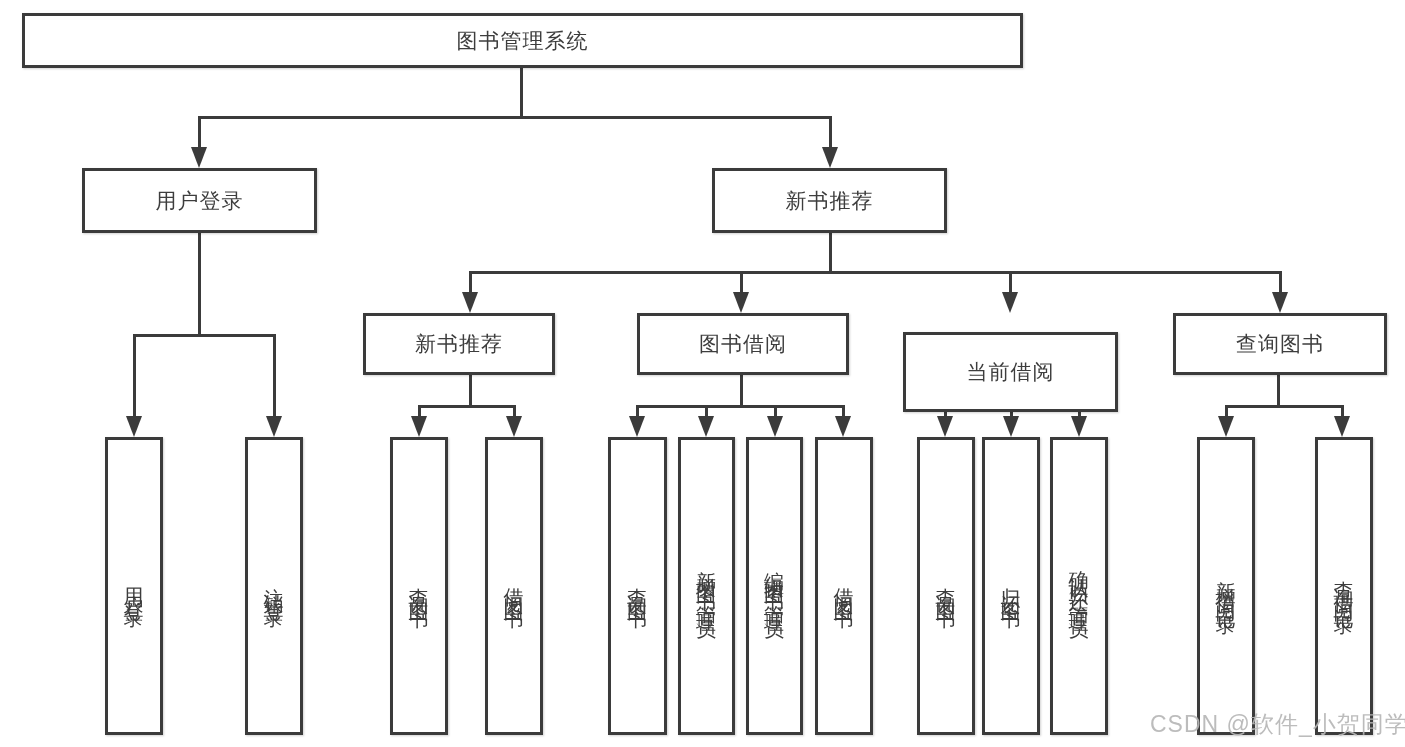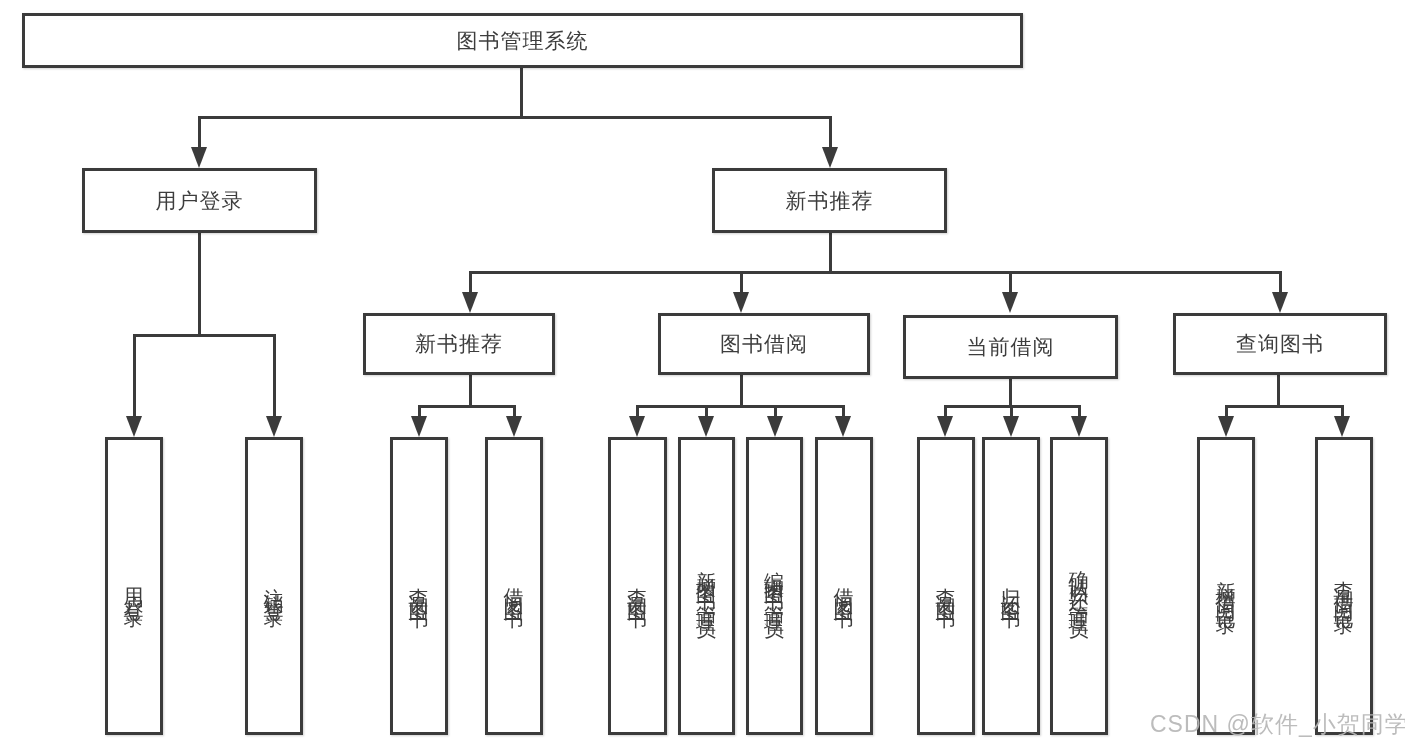--- a/index.html
+++ b/index.html
@@ -120,25 +120,25 @@
   </div>
 
   <div class="box" style="left:712px;top:168px;width:235px;height:65px;">
     <span class="hlabel">新书推荐</span>
   </div>
 
   <div class="box" style="left:363px;top:313px;width:192px;height:62px;">
     <span class="hlabel">新书推荐</span>
   </div>
 
-  <div class="box" style="left:658px;top:313px;width:212px;height:62px;">
+  <div class="box" style="left:637px;top:313px;width:212px;height:62px;">
     <span class="hlabel">图书借阅</span>
   </div>
 
-  <div class="box" style="left:903px;top:315px;width:215px;height:64px;align-items:center;">
+  <div class="box" style="left:903px;top:332px;width:215px;height:80px;align-items:center;">
     <span class="hlabel">当前借阅</span>
   </div>
 
   <div class="box" style="left:1173px;top:313px;width:214px;height:62px;">
     <span class="hlabel">查询图书</span>
   </div>
 
   <div class="box leaf" style="left:105px;top:437px;width:58px;height:298px;">
     <span class="vlabel">用户登录</span>
   </div>

